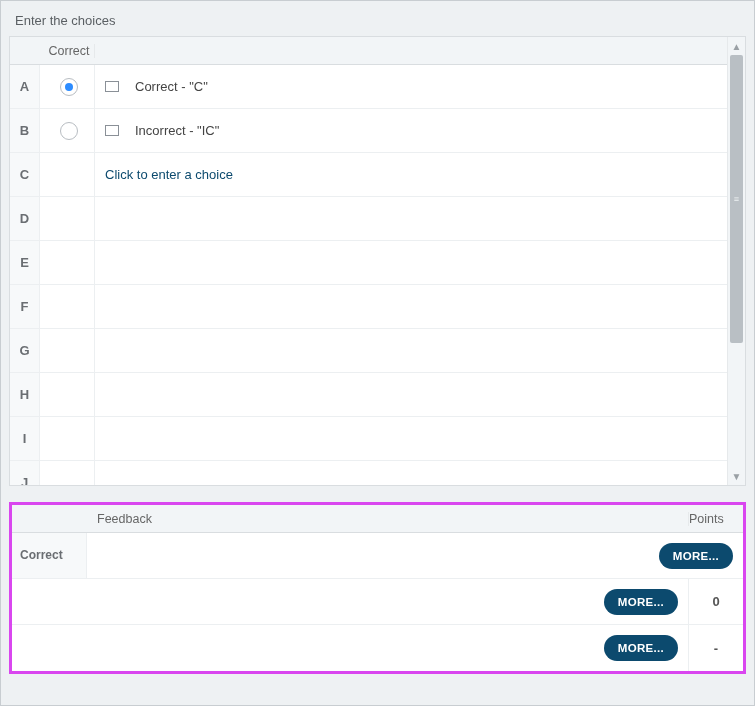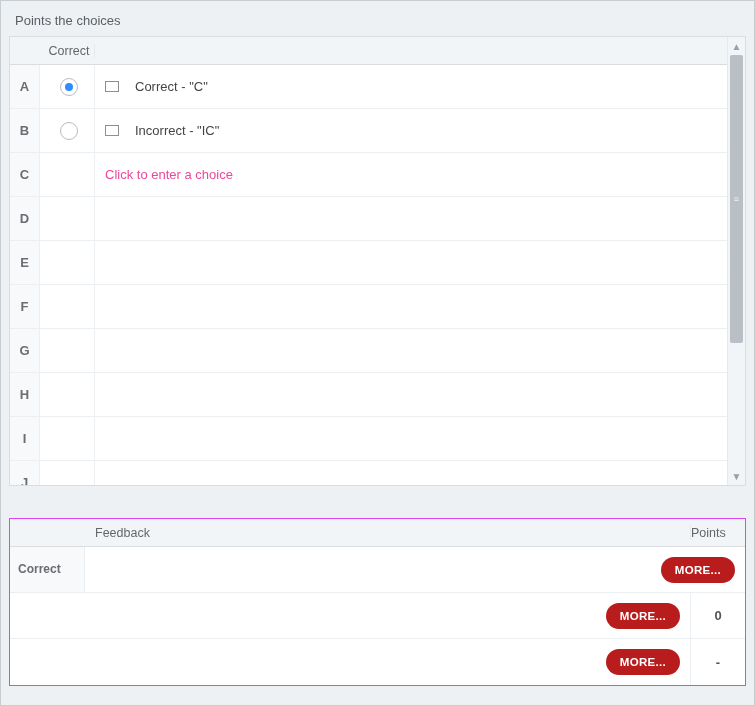--- a/index.html
+++ b/index.html
@@ -89,21 +89,21 @@
     height:100%;
     gap:16px;
   }
   .img-placeholder {
     width:14px;height:11px;
     border:1.5px solid #8a9097;
     background:#fff;
     flex:0 0 auto;
   }
   .choice-text { color:#444; font-size:13px; }
-  .choice-placeholder { color:#ec4899; font-size:13px; }
+  .choice-placeholder { color:#0c4a6e; font-size:13px; }
   
   .vscroll {
     position:absolute;
     top:0; right:0; bottom:0;
     width:18px;
     background:#f2f5f7;
     border-left:1px solid #e6e9eb;
     display:flex;
     flex-direction:column;
   }
@@ -124,22 +124,22 @@
     left:2px; right:2px;
     top:0; height:70%;
     background:#b9bfc4;
     border-radius:2px;
     display:flex;align-items:center;justify-content:center;
     color:#eef1f3;
     font-size:9px;
   }
   
   .feedback-wrap {
-    margin-top: 20px;
-    border:1px solid #d946ef;
+    margin-top: 4px;
+    border:3px solid #d946ef;
     background:#fff;
   }
   .fb-header {
     display:flex;
     background:#f2f5f7;
     border-bottom:1px solid #d9dde0;
     height:28px;
     align-items:center;
     font-size:12.5px;
     color:#666;
@@ -173,39 +173,39 @@
     padding-right:10px;
   }
   .fb-row .fb-col-points {
     height:100%;
     display:flex;align-items:center;justify-content:center;
     font-weight:600;
     color:#555;
     border-left:1px solid #eceff1;
   }
   .more-btn {
-    background:#b91c1c;
+    background:#0c4a6e;
     color:#fff;
     font-weight:600;
     font-size:11.5px;
     letter-spacing:0.3px;
     border:none;
     border-radius:14px;
     height:26px;
     padding:0 14px;
     cursor:pointer;
   }
   .gap { height:12px; }
 </style>
 </head>
 <body>
 
 <div class="panel">
 
-  <div class="section-title">Points the choices</div>
+  <div class="section-title">Enter the choices</div>
 
   <div class="choices-wrap">
     <div class="choices-header">
       <div class="col-letter"></div>
       <div class="col-correct">Correct</div>
       <div class="col-scroll"></div>
     </div>
 
     <div class="choices-body" id="choices-body">
 

